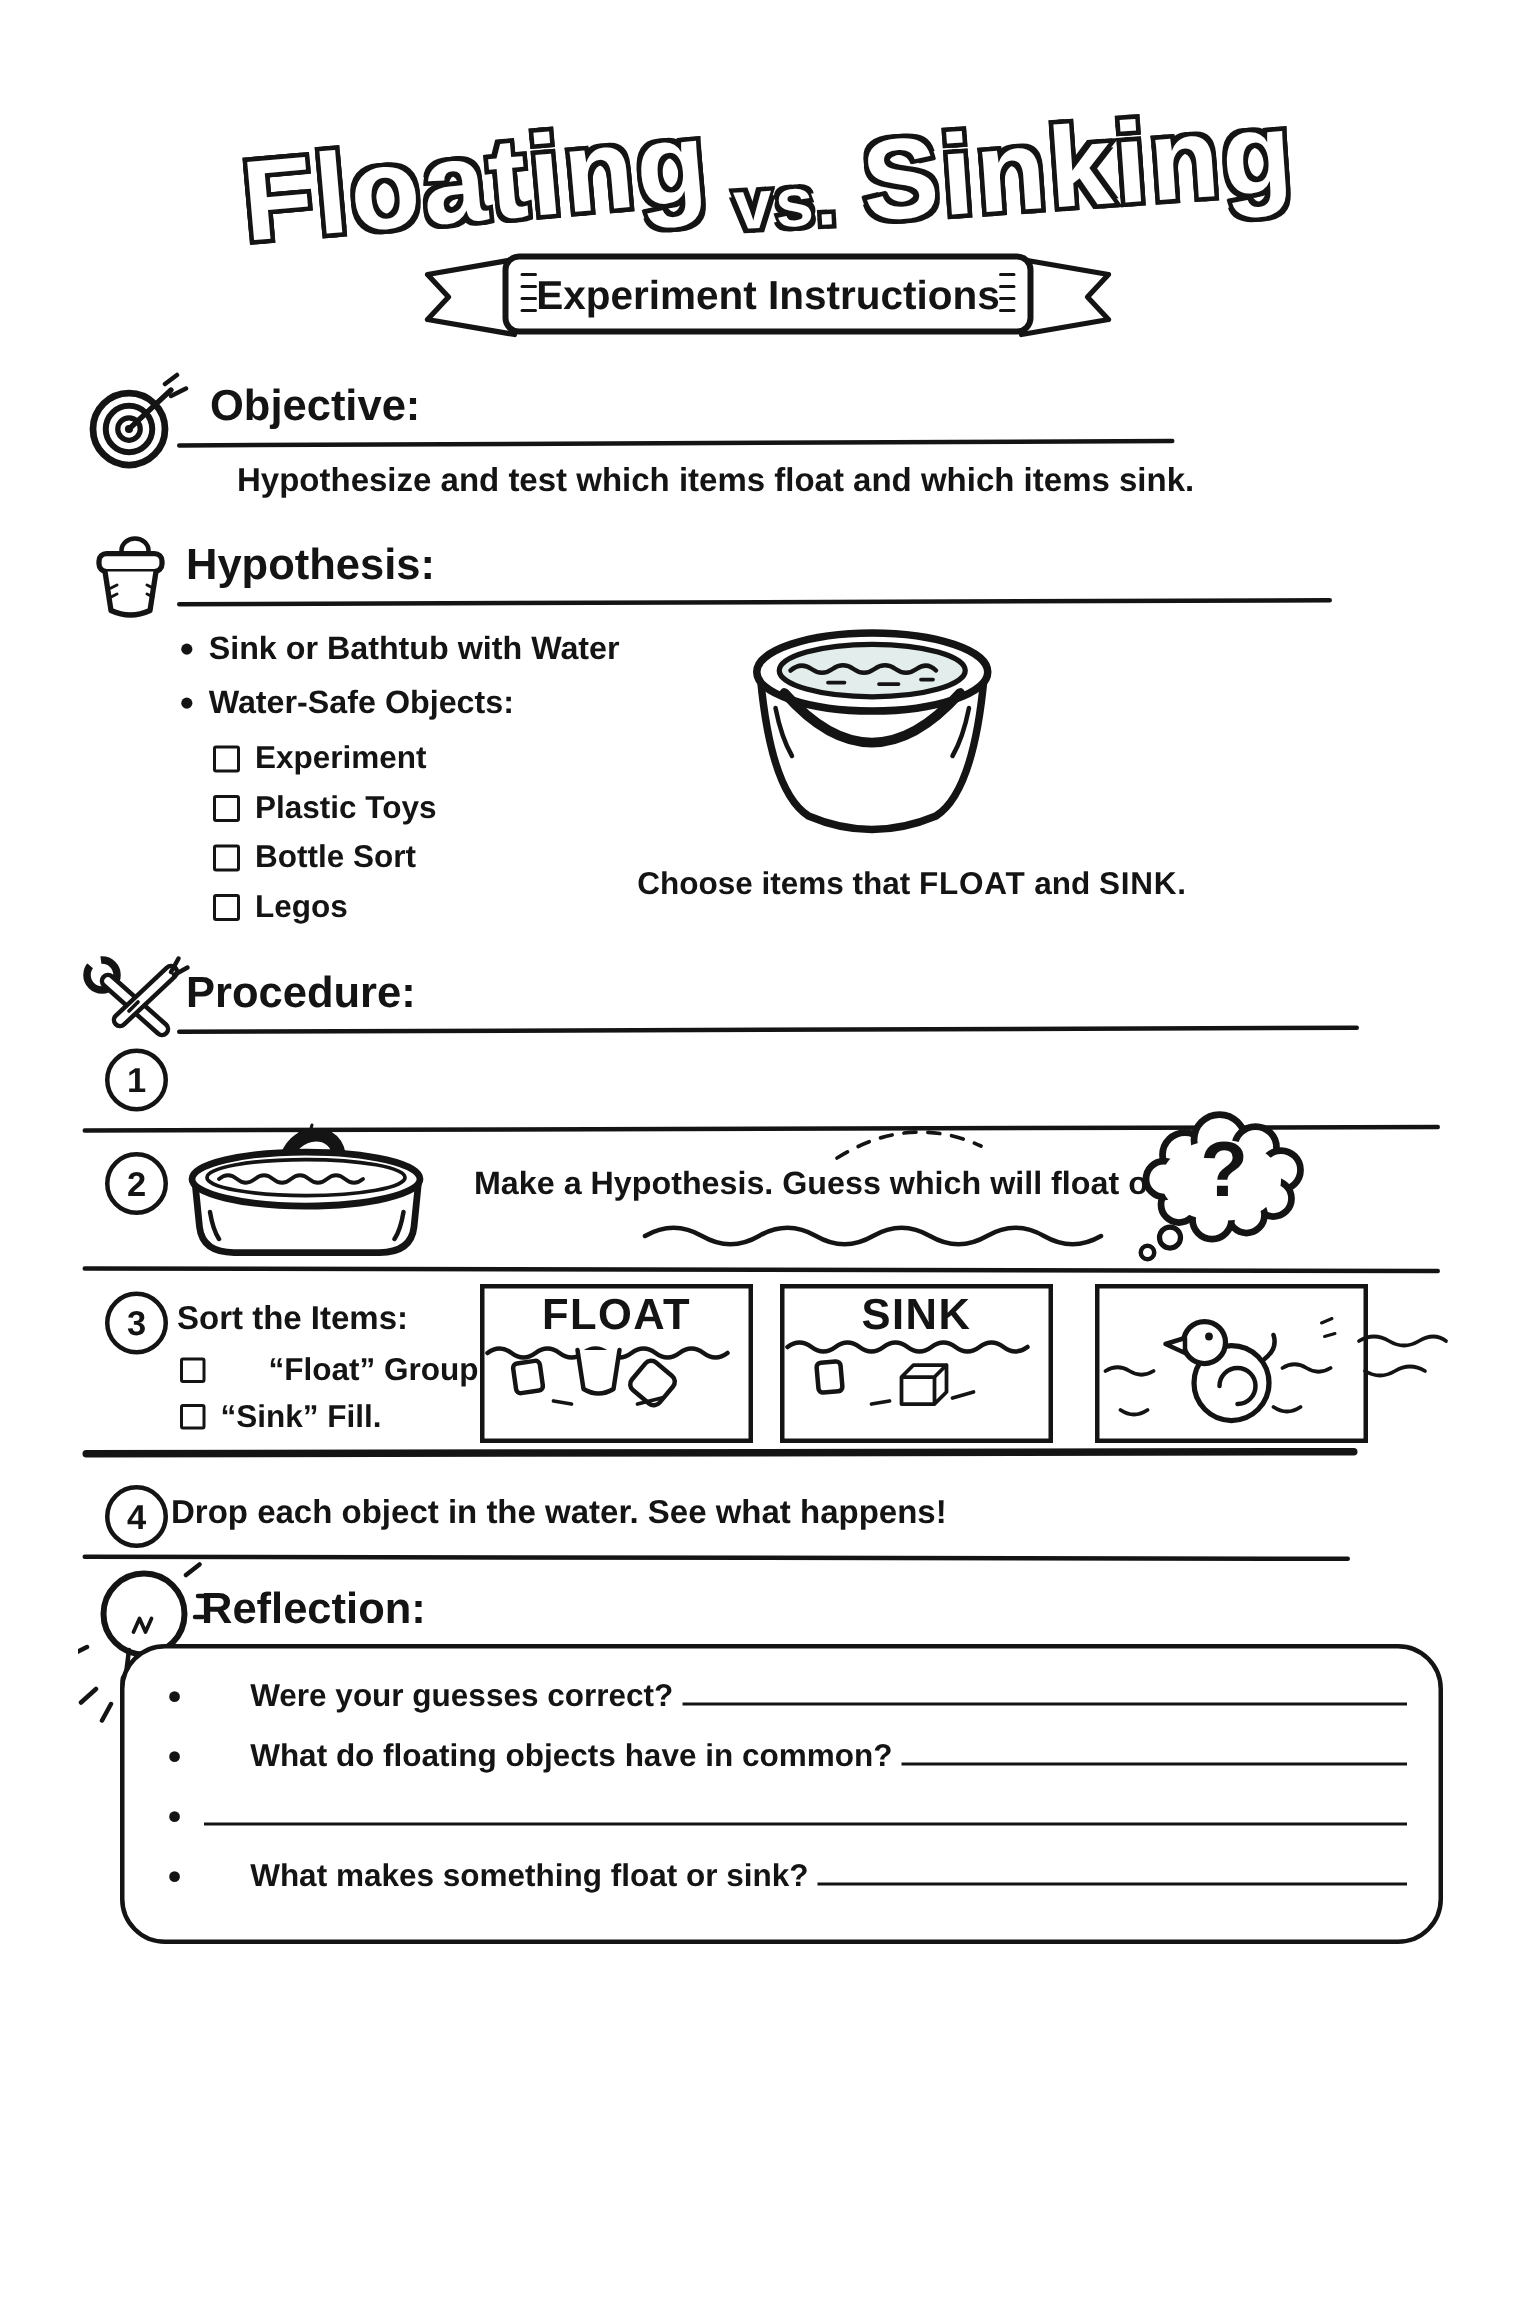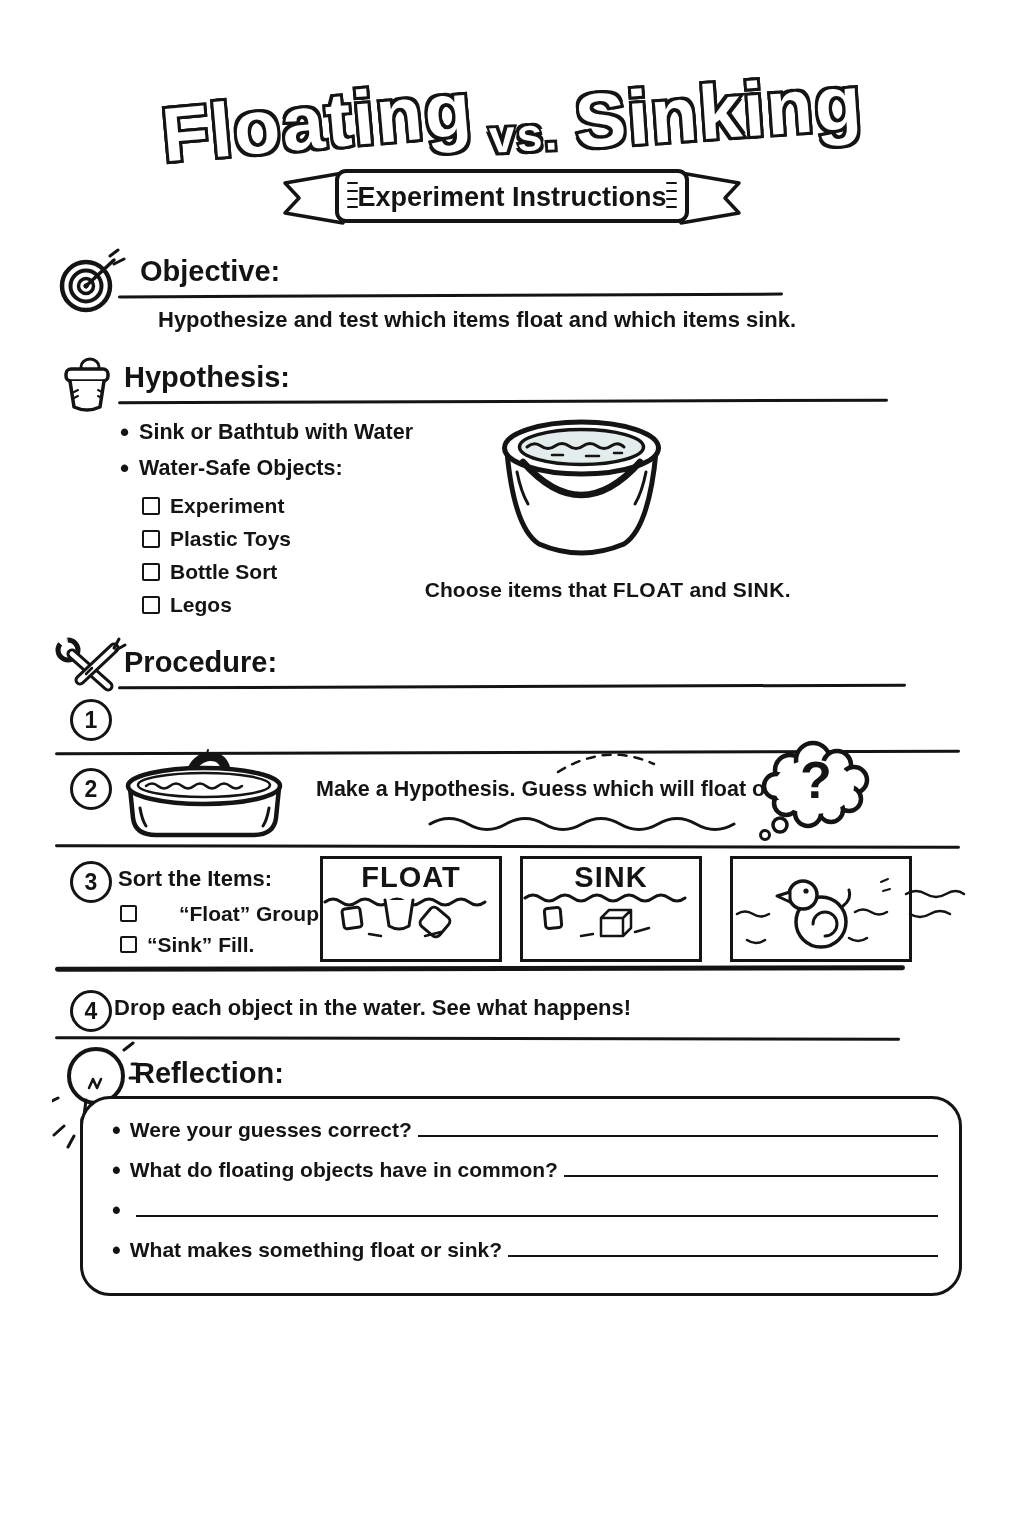--- a/index.html
+++ b/index.html
@@ -51,21 +51,21 @@
 
   .bubble-q{position:absolute;left:0;top:10px;width:132px;text-align:center;
             font-size:52px;font-weight:800;color:#141414;}
 
   
   .refl-box{position:absolute;left:80px;top:1096px;width:876px;height:194px;
             border:3.5px solid #141414;border-radius:30px;background:#fff;}
   .q-row{position:absolute;left:112px;right:86px;display:flex;align-items:baseline;
          font-size:21px;font-weight:600;}
   .q-row::before{content:"•";font-size:25px;margin-right:9px;position:relative;top:2px;}
-  .q-text{white-space:nowrap;}
+  .q-text{white-space:nowrap;margin-left:37px;}
   .blank{flex:1;border-bottom:2.5px solid #141414;height:1.05em;margin-left:6px;}
 </style>
 </head>
 <body>
 
 <div class="page">
 
   <div class="title-row">
     <span class="bubble bubble-big w1">Floating</span>
     <span class="bubble bubble-small w2">vs.</span>

